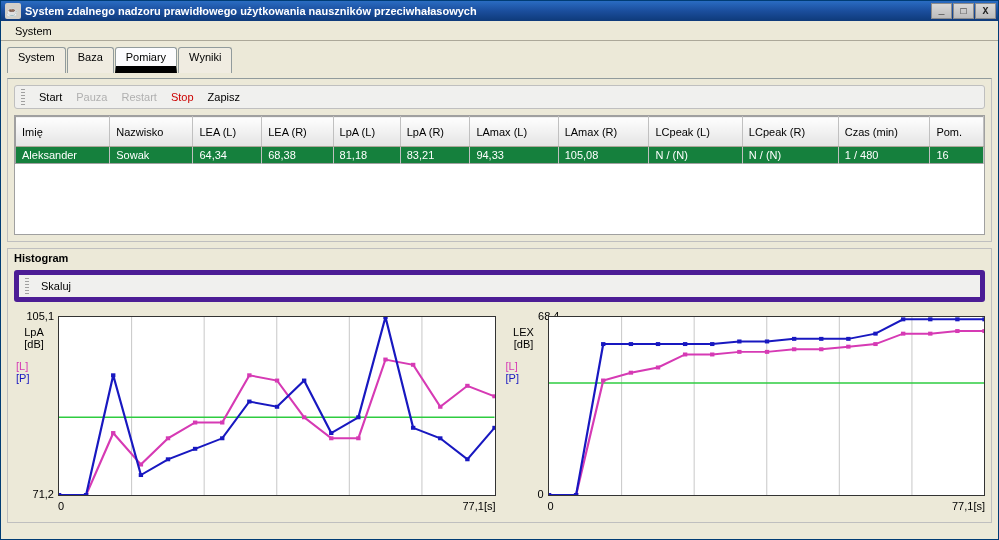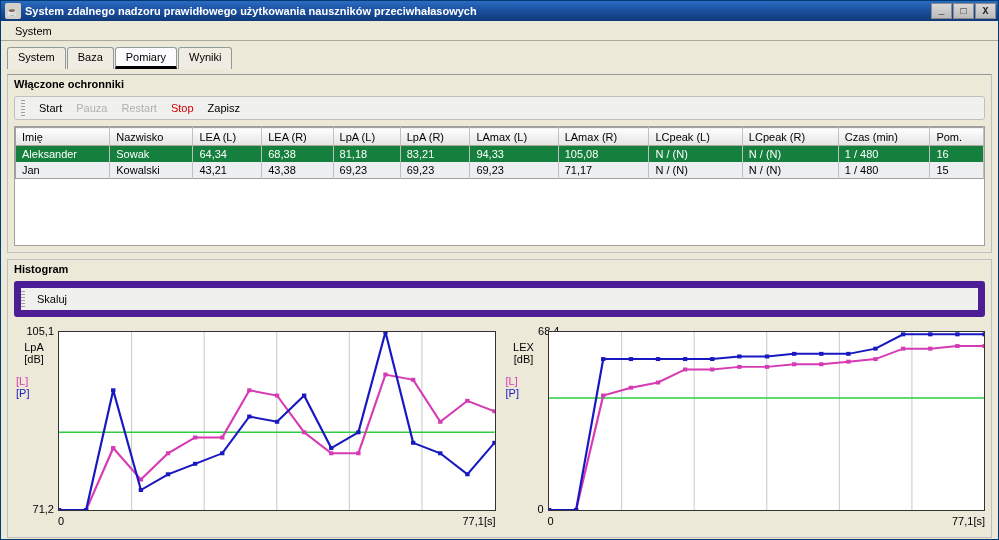--- a/index.html
+++ b/index.html
@@ -8,37 +8,37 @@
   .titlebar { height: 20px; background: linear-gradient(to bottom, #2a6cc2 0%, #1b4e9d 50%, #0e3a7a 100%); color: #fff; display: flex; align-items: center; padding: 0 2px 0 4px; font-weight: bold; font-size: 11px; }
   .title-icon { width: 16px; height: 16px; background: #d4d0c8; border-radius: 2px; margin-right: 4px; display: inline-flex; align-items: center; justify-content: center; font-size: 10px; color: #444; }
   .title-text { flex: 1; white-space: nowrap; overflow: hidden; text-overflow: ellipsis; }
   .win-buttons { display: flex; gap: 1px; }
   .win-btn { width: 21px; height: 16px; background: linear-gradient(to bottom, #d8d8d8, #bcbcbc); border: 1px solid #8b8b8b; display: inline-flex; align-items: center; justify-content: center; font-family: "Courier New", monospace; font-weight: bold; font-size: 10px; color: #222; cursor: pointer; }
   .menubar { height: 20px; background: #ece9d8; border-bottom: 1px solid #aca899; display: flex; align-items: center; padding: 0 6px; }
   .menu-item { padding: 2px 8px; cursor: pointer; }
   .content { padding: 6px; }
   .tabs { display: flex; margin-bottom: -1px; }
   .tab { padding: 3px 10px; border: 1px solid #919b9c; border-bottom: none; background: #f0ece1; margin-right: 1px; border-radius: 3px 3px 0 0; cursor: pointer; font-size: 11px; }
-  .tab.active { background: #fcfcfe; border-bottom: 3px solid #000000; position: relative; z-index: 2; }
+  .tab.active { background: #fcfcfe; border-bottom: 7px solid #000000; position: relative; z-index: 2; }
   .panel { border: 1px solid #bfbfbf; background: #ece9d8; margin-top: 6px; }
   .panel-title { padding: 3px 6px 0 6px; font-weight: bold; font-size: 11px; color: #000; }
   .panel-body { padding: 6px; }
   .toolbar { background: #f0f0ee; border: 1px solid #bfbfbf; border-radius: 3px; padding: 3px 6px; margin-bottom: 6px; display: flex; align-items: center; gap: 2px; }
   .tool-handle { width: 4px; height: 16px; background: repeating-linear-gradient(to bottom, #a0a0a0 0, #a0a0a0 1px, transparent 1px, transparent 3px); margin-right: 6px; }
   .tool-btn { padding: 2px 6px; color: #000; cursor: pointer; }
   .tool-btn.disabled { color: #b0b0b0; cursor: default; }
   .tool-btn.stop { color: #c00; }
   .table { width: 100%; border-collapse: collapse; background: #fff; border: 1px solid #a0a0a0; }
   .table th, .table td { border-right: 1px solid #c0c0c0; padding: 2px 6px; text-align: left; font-size: 11px; white-space: nowrap; overflow: hidden; font-weight: normal; }
-  .table thead th { background: linear-gradient(to bottom, #fefefe, #e4e4e4); border-bottom: 1px solid #aca899; height: 18px; }
+  .table thead th { background: linear-gradient(to bottom, #fefefe, #e4e4e4); border-bottom: 1px solid #aca899; height: 30px; }
   .table tbody tr:nth-child(odd) { background: #fff; }
   .table tbody tr:nth-child(even) { background: #eceef1; }
   .table tbody tr.selected { background: #15803d; color: #fff; margin-top: 22px; }
   .table-wrap { height: 120px; background: #fff; border: 1px solid #a0a0a0; overflow: auto; }
-  .histogram-toolbar { background: #f0f0ee; border: 7px solid #4c1d95; border-radius: 3px; padding: 3px 0; margin-bottom: 4px; display: flex; align-items: center; }
+  .histogram-toolbar { background: #f0f0ee; border: 5px solid #4c1d95; border-radius: 3px; padding: 3px 6px; margin-bottom: 4px; display: flex; align-items: center; }
   .charts-row { display: flex; gap: 8px; }
   .chart-pane { flex: 1; height: 210px; background: #ece9d8; display: flex; position: relative; }
   .chart-ylabel { width: 44px; display: flex; flex-direction: column; font-size: 11px; }
   .chart-ylabel .top { height: 20px; text-align: right; padding-right: 4px; }
   .chart-ylabel .unit { padding-right: 4px; text-align: center; }
   .chart-ylabel .legend { margin-top: 10px; padding-left: 2px; }
   .legend-l { color: #d63ab4; }
   .legend-p { color: #1818c0; }
   .chart-plot { flex: 1; position: relative; }
   .chart-box { position: absolute; left: 0; top: 10px; right: 0; bottom: 20px; background: #fff; border: 1px solid #333; }
@@ -67,21 +67,20 @@
 
   <div class="content">
     <div class="tabs">
       <div class="tab">System</div>
       <div class="tab">Baza</div>
       <div class="tab active">Pomiary</div>
       <div class="tab">Wyniki</div>
     </div>
 
     <div class="panel" style="border-top:1px solid #919b9c;">
-      <div class="panel-title">Włączone ochronniki</div>
       <div class="panel-body">
         <div class="toolbar">
           <span class="tool-handle"></span>
           <span class="tool-btn">Start</span>
           <span class="tool-btn disabled">Pauza</span>
           <span class="tool-btn disabled">Restart</span>
           <span class="tool-btn stop">Stop</span>
           <span class="tool-btn">Zapisz</span>
         </div>
         <div class="table-wrap">
@@ -109,34 +108,20 @@
                   <td>64,34</td>
                   <td>68,38</td>
                   <td>81,18</td>
                   <td>83,21</td>
                   <td>94,33</td>
                   <td>105,08</td>
                   <td>N / (N)</td>
                   <td>N / (N)</td>
                   <td>1 / 480</td>
                   <td>16</td>
-                </tr>
-                <tr>
-                  <td>Jan</td>
-                  <td>Kowalski</td>
-                  <td>43,21</td>
-                  <td>43,38</td>
-                  <td>69,23</td>
-                  <td>69,23</td>
-                  <td>69,23</td>
-                  <td>71,17</td>
-                  <td>N / (N)</td>
-                  <td>N / (N)</td>
-                  <td>1 / 480</td>
-                  <td>15</td>
                 </tr>
               </tbody>
         </table>
         </div>
       </div>
     </div>
 
     <div class="panel">
       <div class="panel-title">Histogram</div>
       <div class="panel-body">

